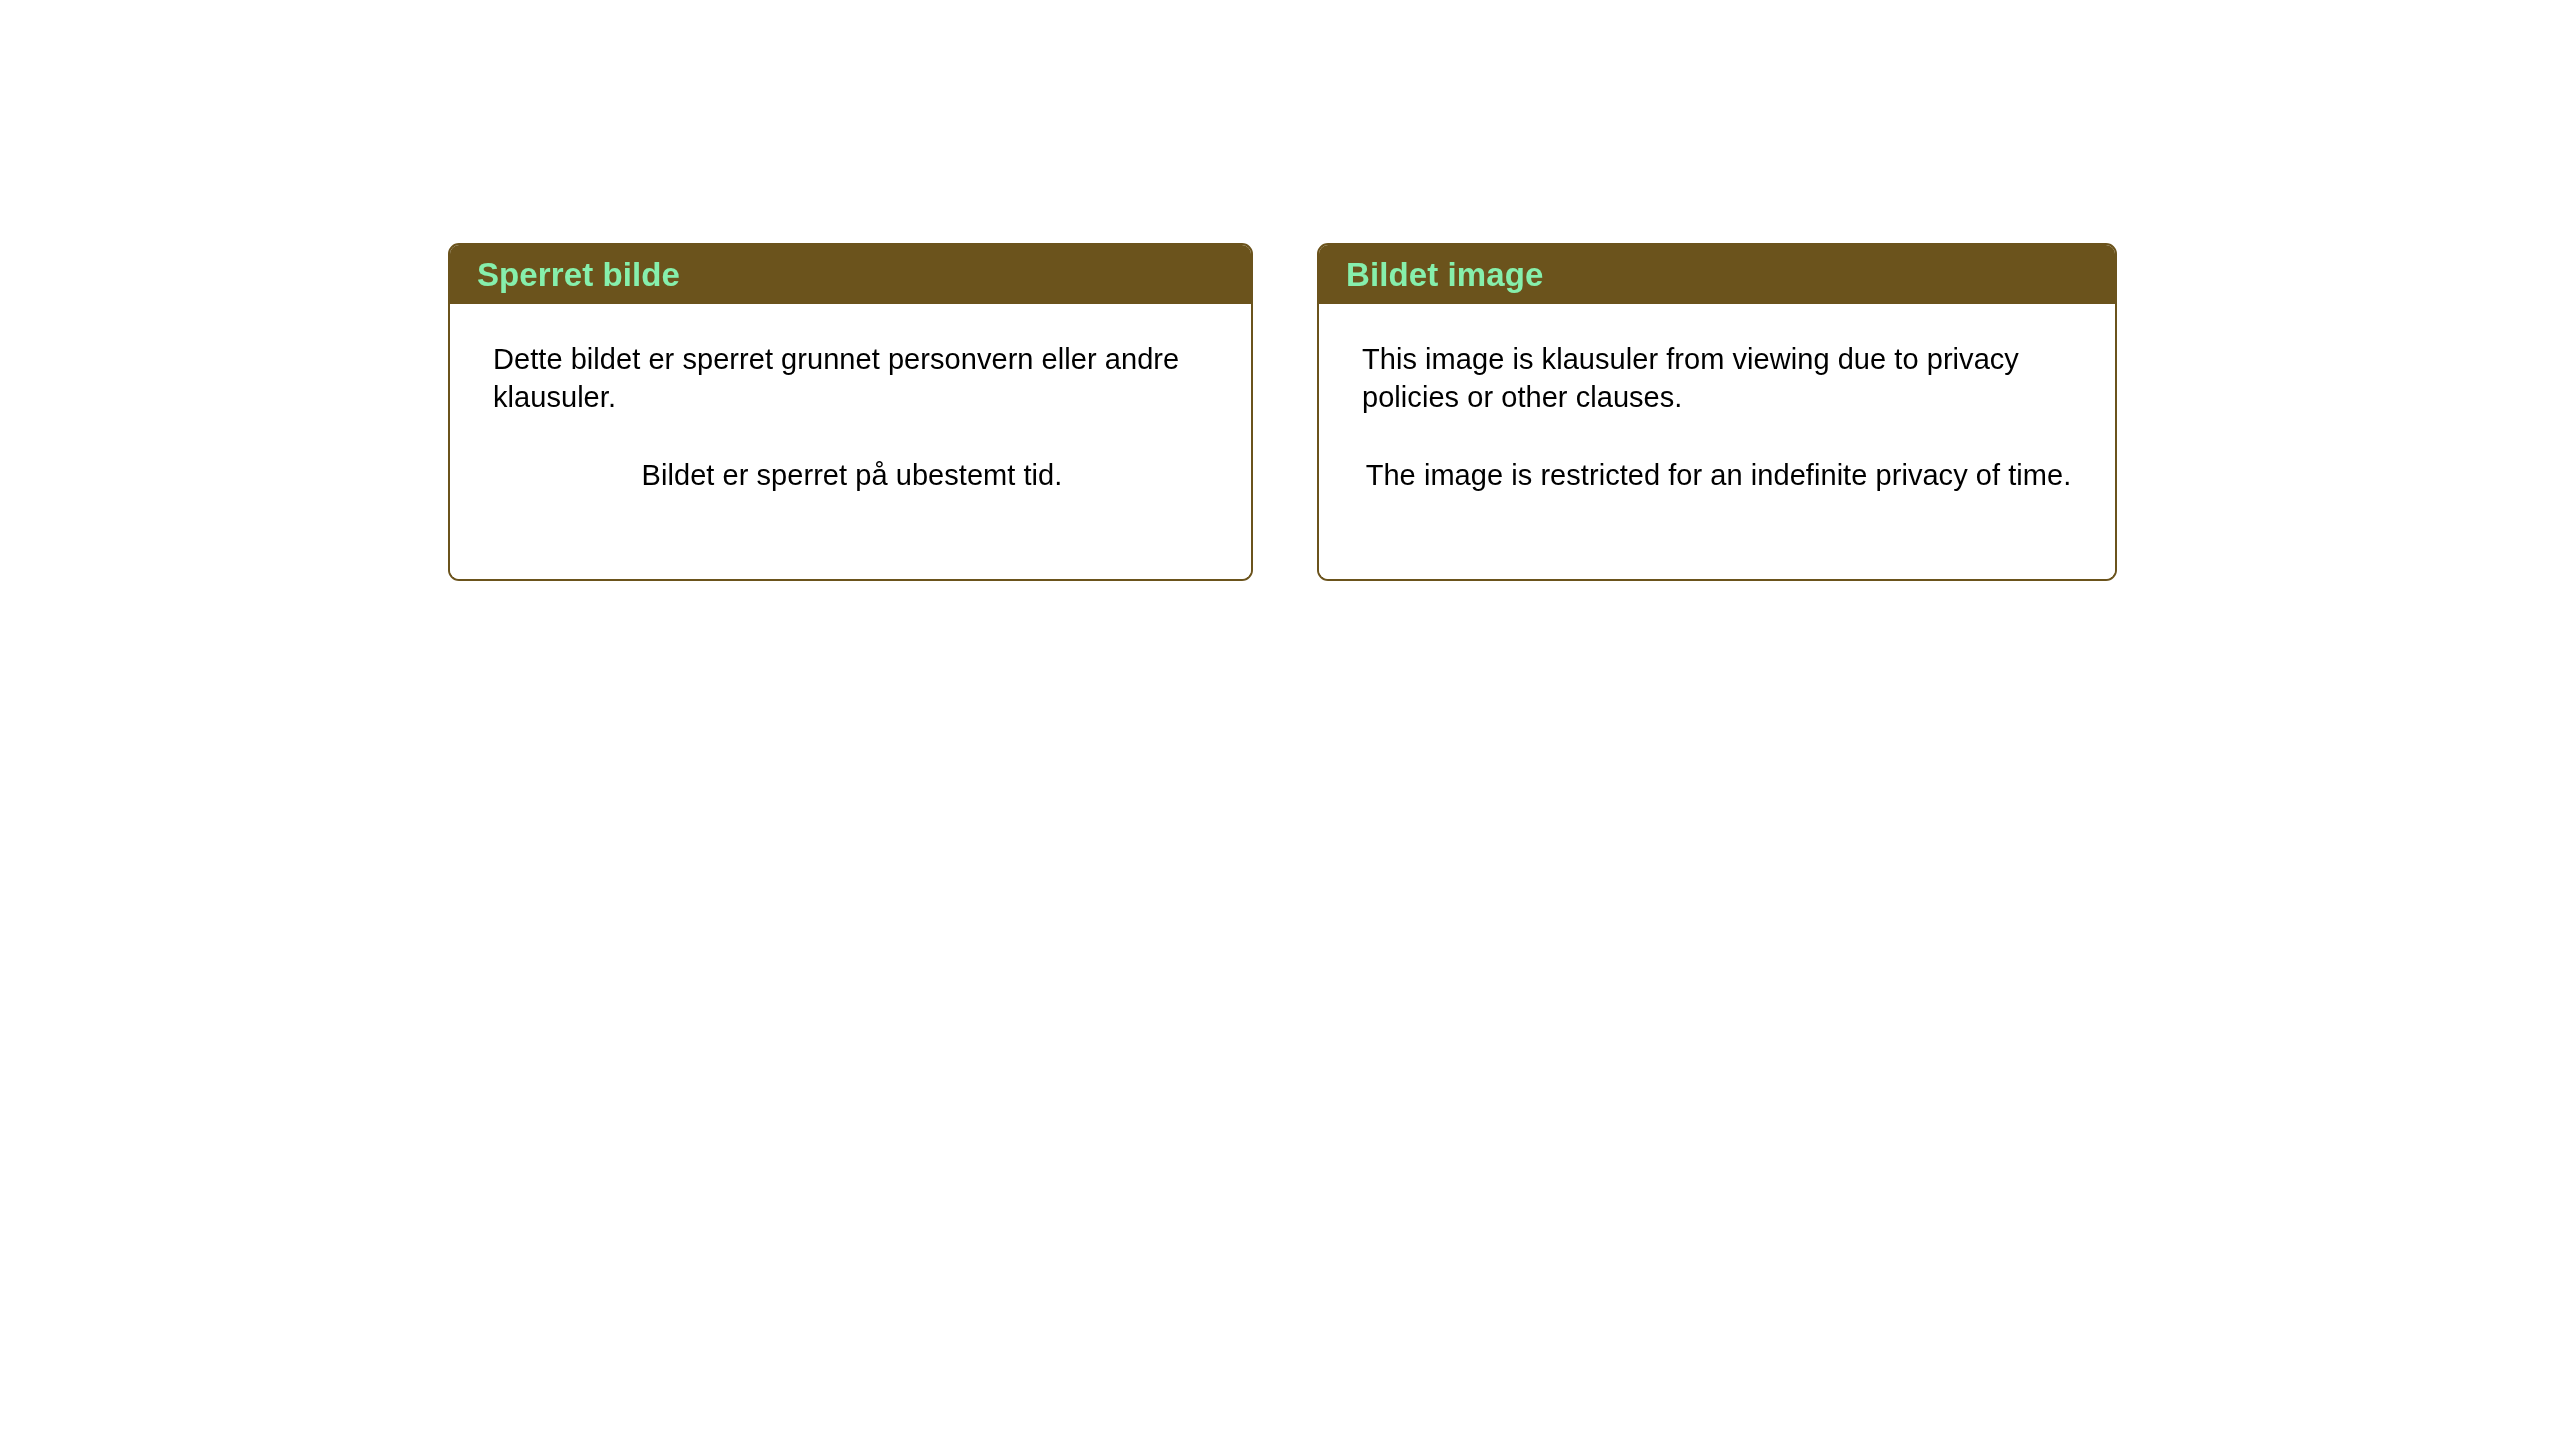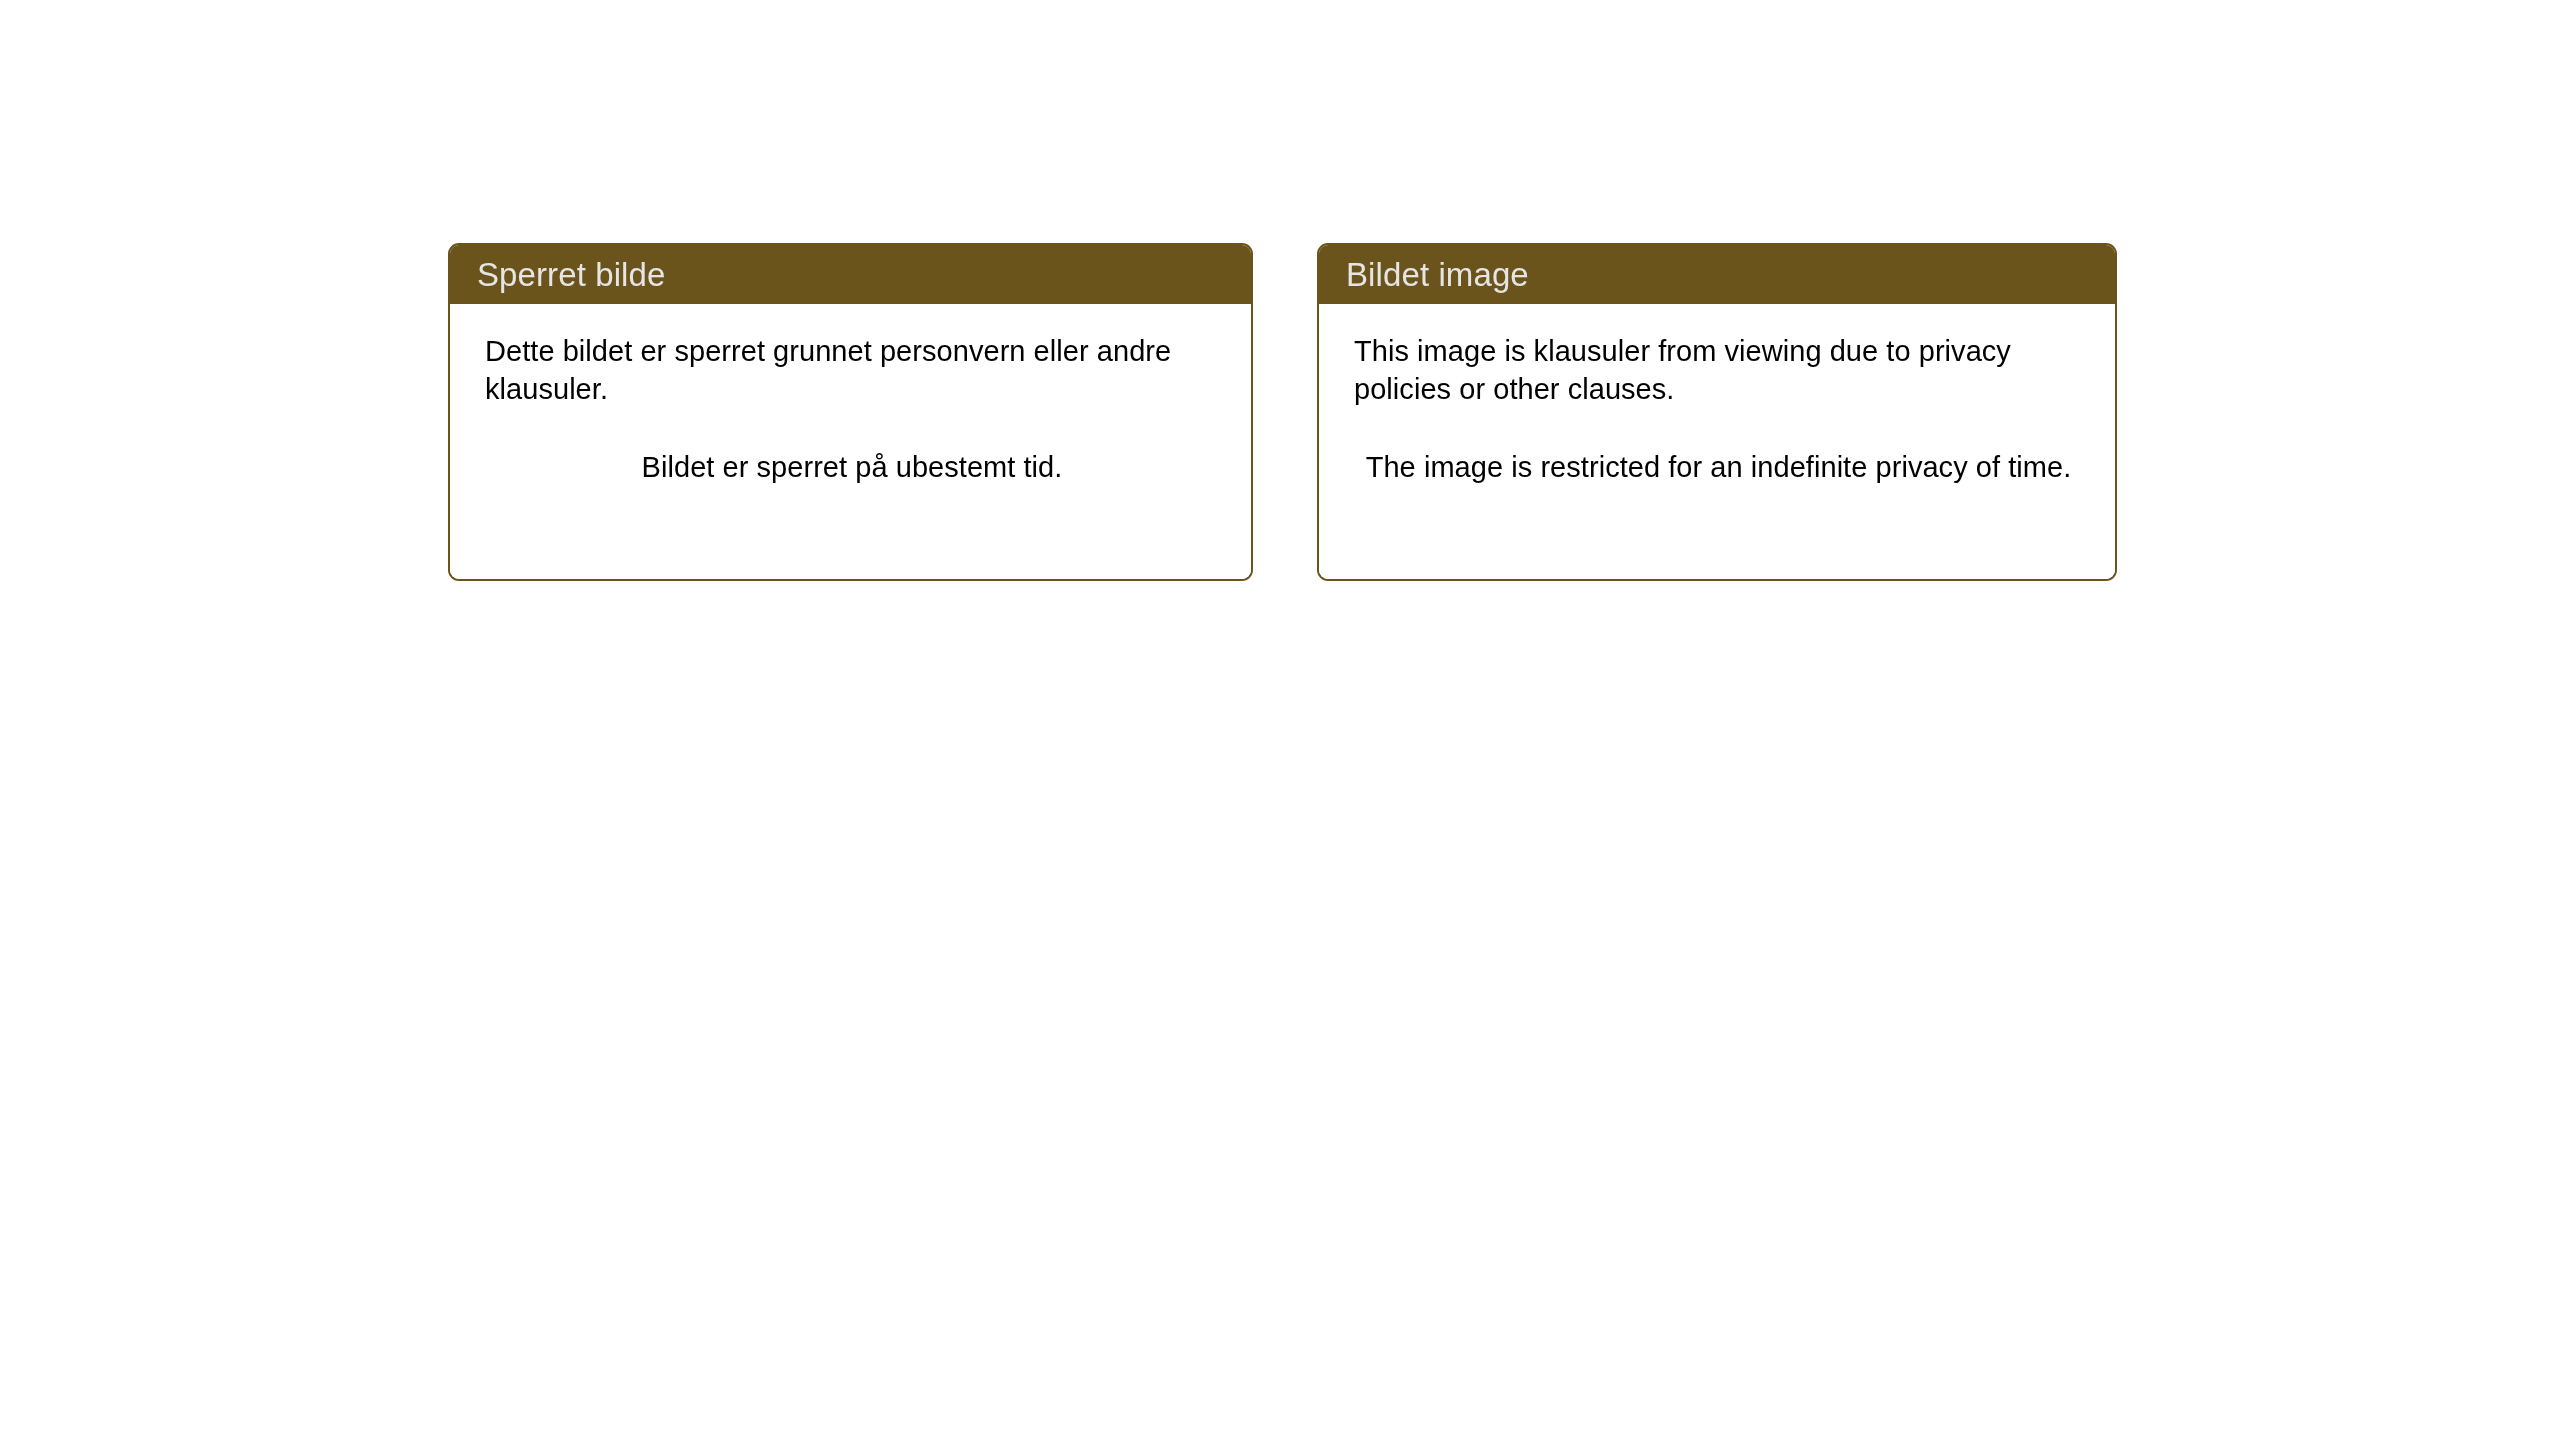--- a/index.html
+++ b/index.html
@@ -59,41 +59,41 @@
     background: #6b531c;
     height: 59px;
     flex: 0 0 59px;
     display: flex;
     align-items: center;
     padding: 0 0 0 27px;
     box-sizing: border-box;
   }
 
   .card-header-title {
-    color: #e5e5e5;
+    color: #86efac;
     font-size: 33px;
-    font-weight: 400;
+    font-weight: 700;
     line-height: 38px;
     letter-spacing: 0.1px;
     white-space: nowrap;
   }
 
   .card-body {
     flex: 1 1 auto;
     background: #ffffff;
     padding: 20px 24px 0 27px;
     box-sizing: border-box;
   }
 
   .card-paragraph {
     color: #000000;
     font-size: 29px;
     font-weight: 400;
     line-height: 38px;
-    margin: 8px;
+    margin: 16px;
     letter-spacing: 0.05px;
   }
 
   .card-paragraph + .card-paragraph {
     margin-top: 40px;
     text-align: center;
   }
 </style>
 </head>
 <body>

